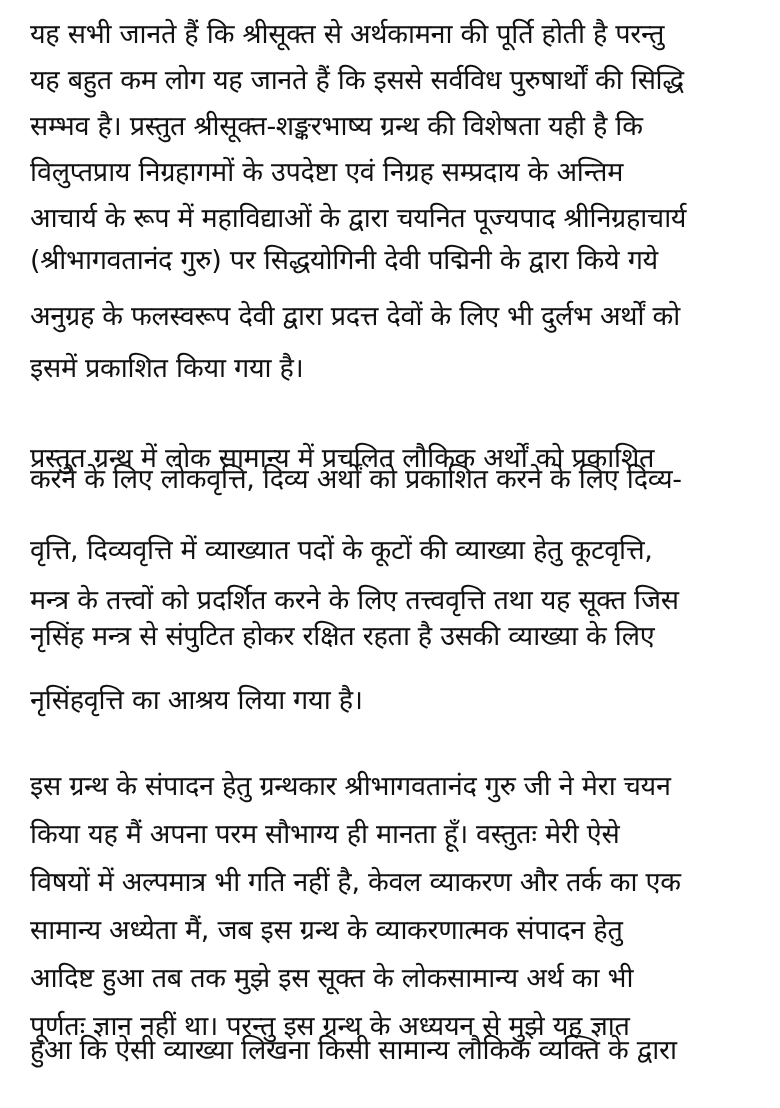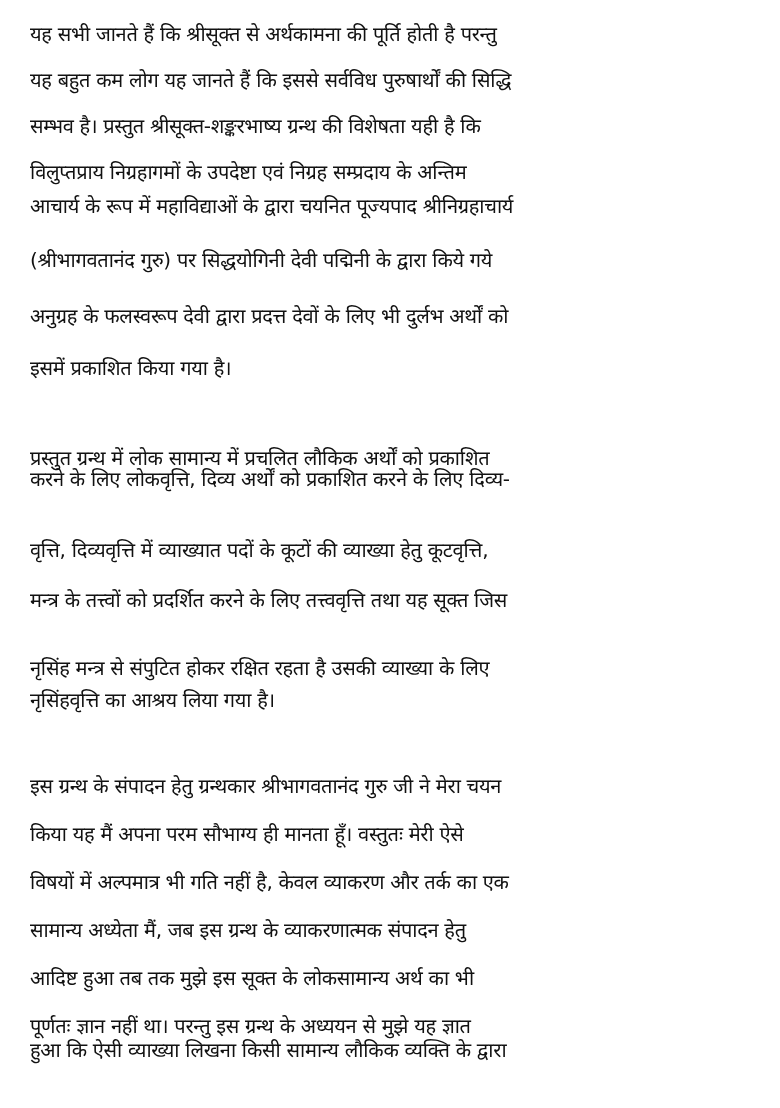--- a/index.html
+++ b/index.html
@@ -18,49 +18,49 @@
     .page {
       position: absolute;
       left: 30px;
       top: 0;
       width: 730px;
     }
     .line {
       position: absolute;
       left: 0;
       white-space: nowrap;
-      font-size: 20px;
+      font-size: 27px;
       line-height: 40px;
       height: 40px;
       letter-spacing: -0.3px;
       text-align: right;
     }
   </style>
 </head>
 <body>
 
 <div class="page">
 
   <div>
     <div class="line" style="top:14px">यह सभी जानते हैं कि श्रीसूक्त से अर्थकामना की पूर्ति होती है परन्तु</div>
     <div class="line" style="top:60px">यह बहुत कम लोग यह जानते हैं कि इससे सर्वविध पुरुषार्थों की सिद्धि</div>
     <div class="line" style="top:106px">सम्भव है। प्रस्तुत श्रीसूक्त-शङ्करभाष्य ग्रन्थ की विशेषता यही है कि</div>
     <div class="line" style="top:152px">विलुप्तप्राय निग्रहागमों के उपदेष्टा एवं निग्रह सम्प्रदाय के अन्तिम</div>
-    <div class="line" style="top:186px">आचार्य के रूप में महाविद्याओं के द्वारा चयनित पूज्यपाद श्रीनिग्रहाचार्य</div>
+    <div class="line" style="top:198px">आचार्य के रूप में महाविद्याओं के द्वारा चयनित पूज्यपाद श्रीनिग्रहाचार्य</div>
     <div class="line" style="top:240px">(श्रीभागवतानंद गुरु) पर सिद्धयोगिनी देवी पद्मिनी के द्वारा किये गये</div>
     <div class="line" style="top:296px">अनुग्रह के फलस्वरूप देवी द्वारा प्रदत्त देवों के लिए भी दुर्लभ अर्थों को</div>
     <div class="line" style="top:348px">इसमें प्रकाशित किया गया है।</div>
   </div>
 
   <div>
     <div class="line" style="top:438px">प्रस्तुत ग्रन्थ में लोक सामान्य में प्रचलित लौकिक अर्थों को प्रकाशित</div>
     <div class="line" style="top:459px">करने के लिए लोकवृत्ति, दिव्य अर्थों को प्रकाशित करने के लिए दिव्य-</div>
     <div class="line" style="top:530px">वृत्ति, दिव्यवृत्ति में व्याख्यात पदों के कूटों की व्याख्या हेतु कूटवृत्ति,</div>
     <div class="line" style="top:580px">मन्त्र के तत्त्वों को प्रदर्शित करने के लिए तत्त्ववृत्ति तथा यह सूक्त जिस</div>
-    <div class="line" style="top:648px">नृसिंह मन्त्र से संपुटित होकर रक्षित रहता है उसकी व्याख्या के लिए</div>
+    <div class="line" style="top:616px">नृसिंह मन्त्र से संपुटित होकर रक्षित रहता है उसकी व्याख्या के लिए</div>
     <div class="line" style="top:680px">नृसिंहवृत्ति का आश्रय लिया गया है।</div>
   </div>
 
   <div>
     <div class="line" style="top:766px">इस ग्रन्थ के संपादन हेतु ग्रन्थकार श्रीभागवतानंद गुरु जी ने मेरा चयन</div>
     <div class="line" style="top:814px">किया यह मैं अपना परम सौभाग्य ही मानता हूँ। वस्तुतः मेरी ऐसे</div>
     <div class="line" style="top:862px">विषयों में अल्पमात्र भी गति नहीं है, केवल व्याकरण और तर्क का एक</div>
     <div class="line" style="top:910px">सामान्य अध्येता मैं, जब इस ग्रन्थ के व्याकरणात्मक संपादन हेतु</div>
     <div class="line" style="top:958px">आदिष्ट हुआ तब तक मुझे इस सूक्त के लोकसामान्य अर्थ का भी</div>
     <div class="line" style="top:1006px">पूर्णतः ज्ञान नहीं था। परन्तु इस ग्रन्थ के अध्ययन से मुझे यह ज्ञात</div>

